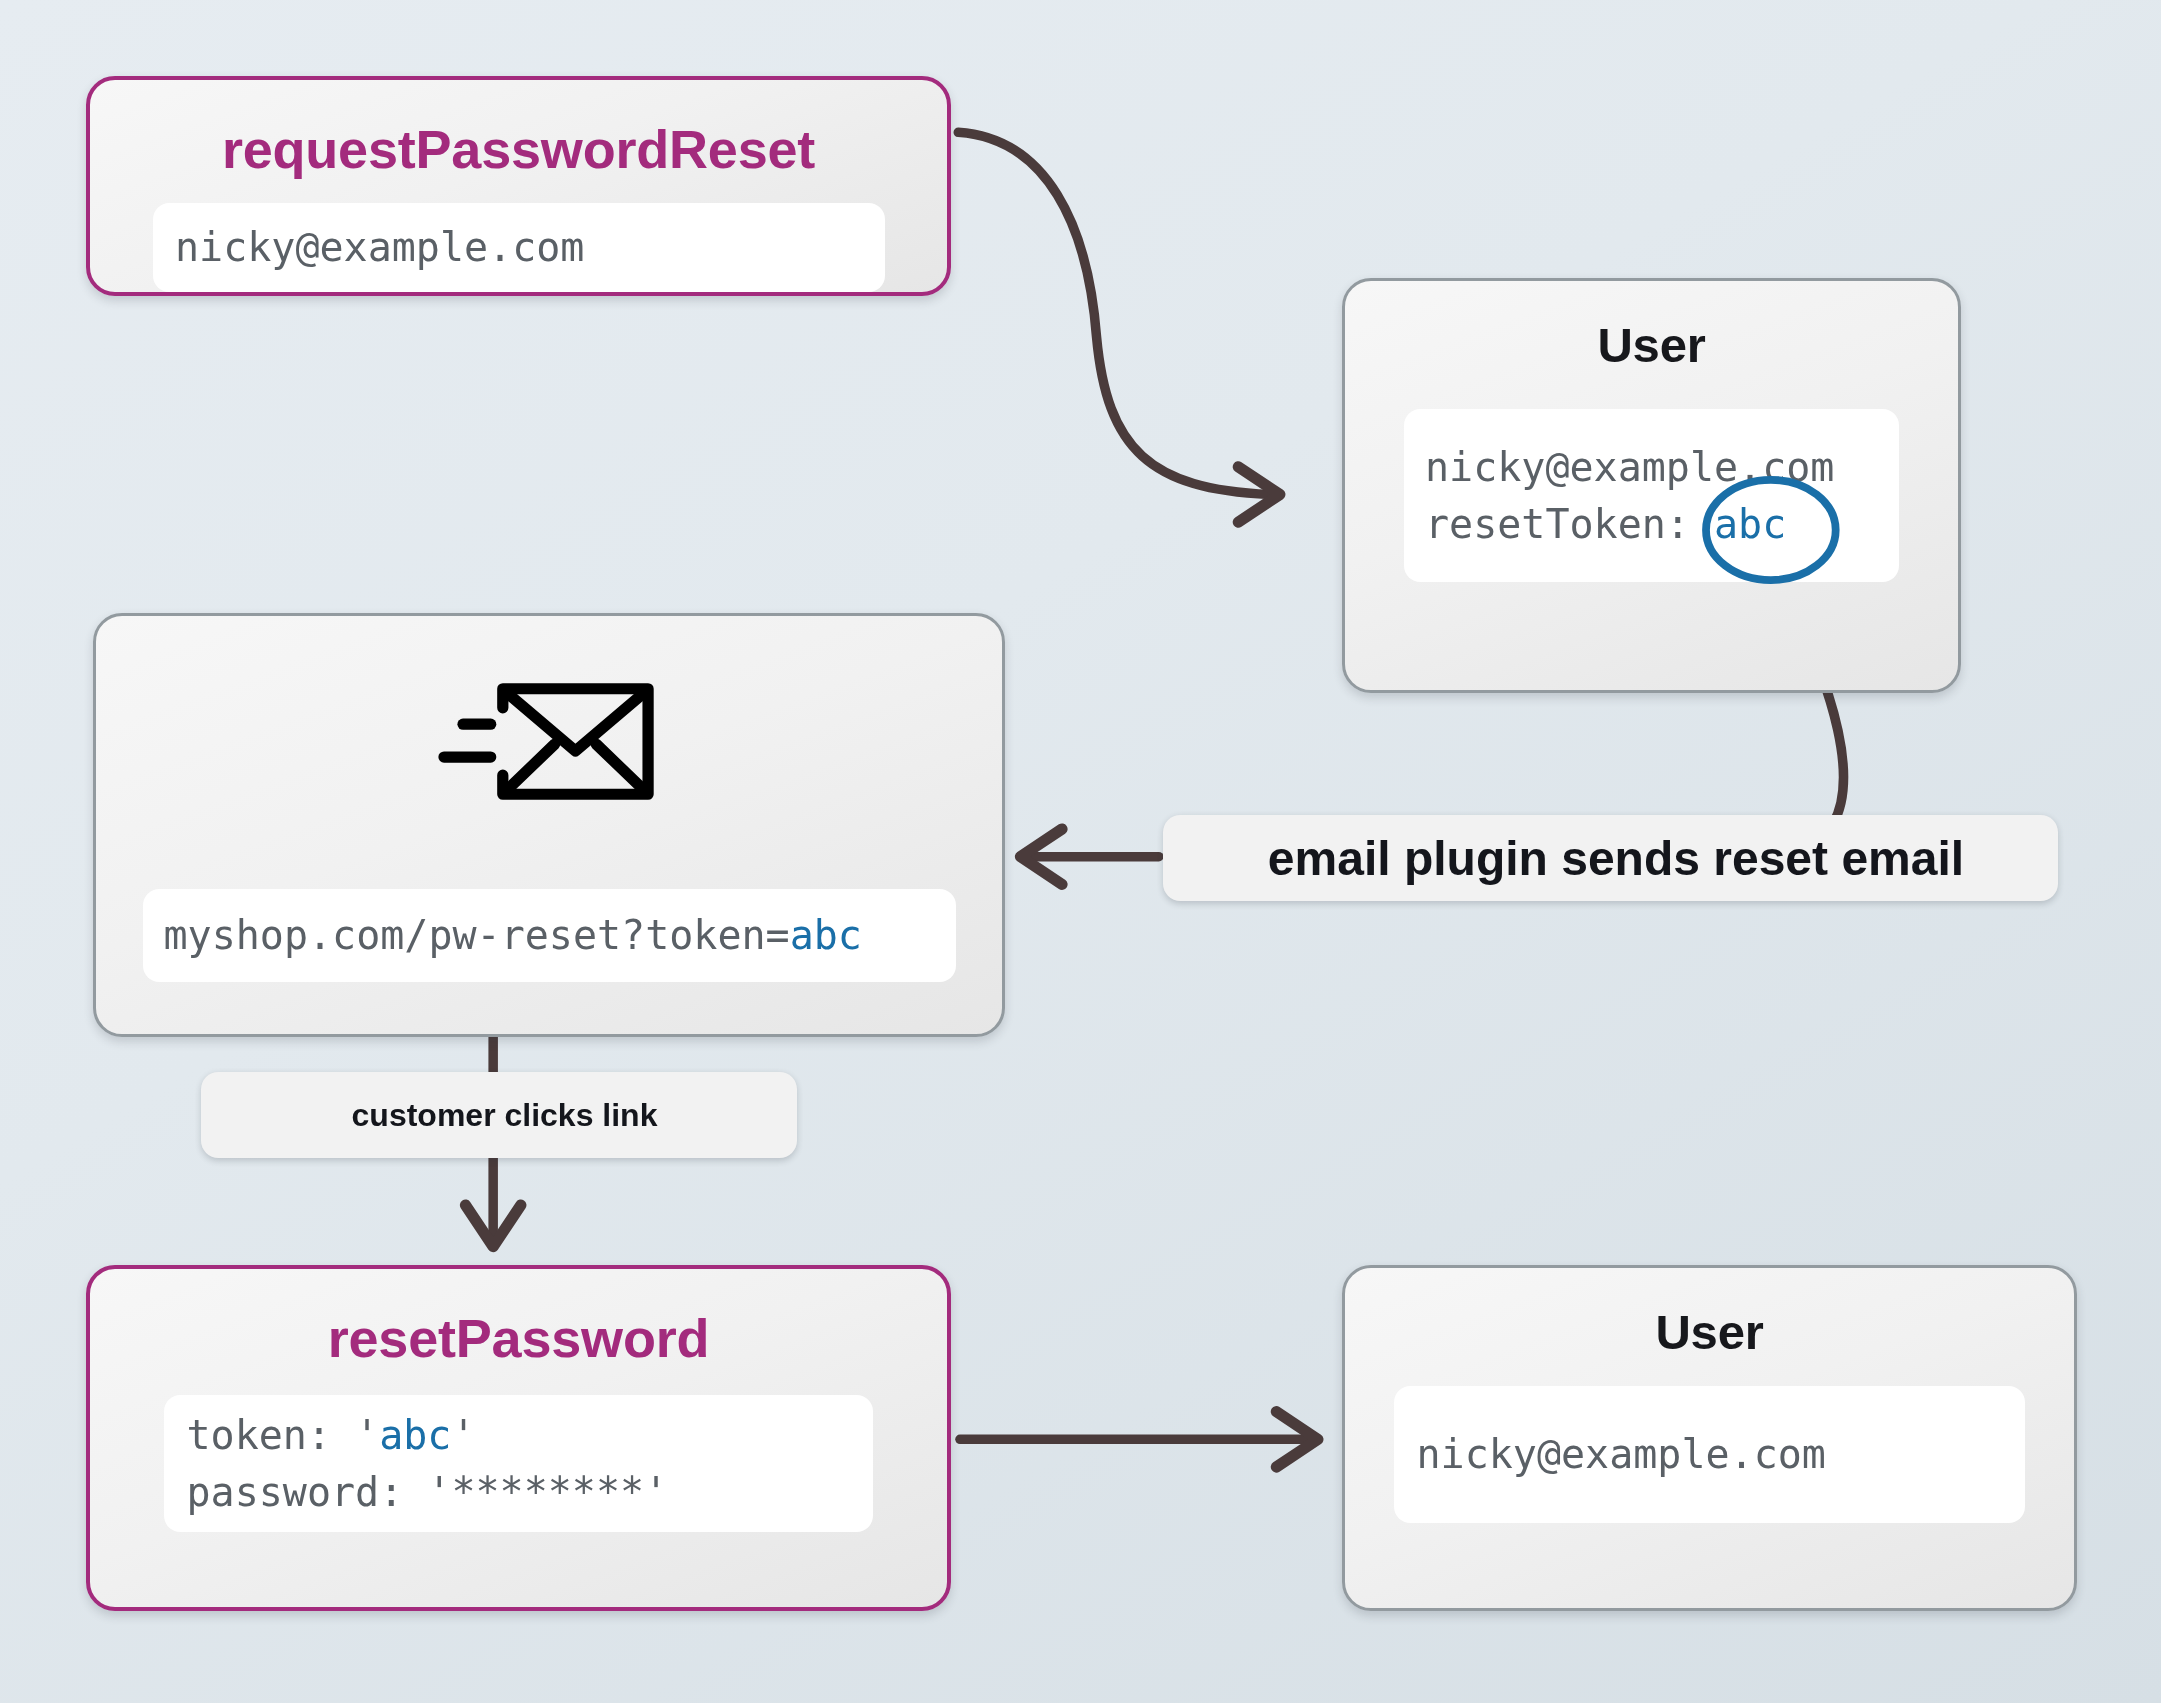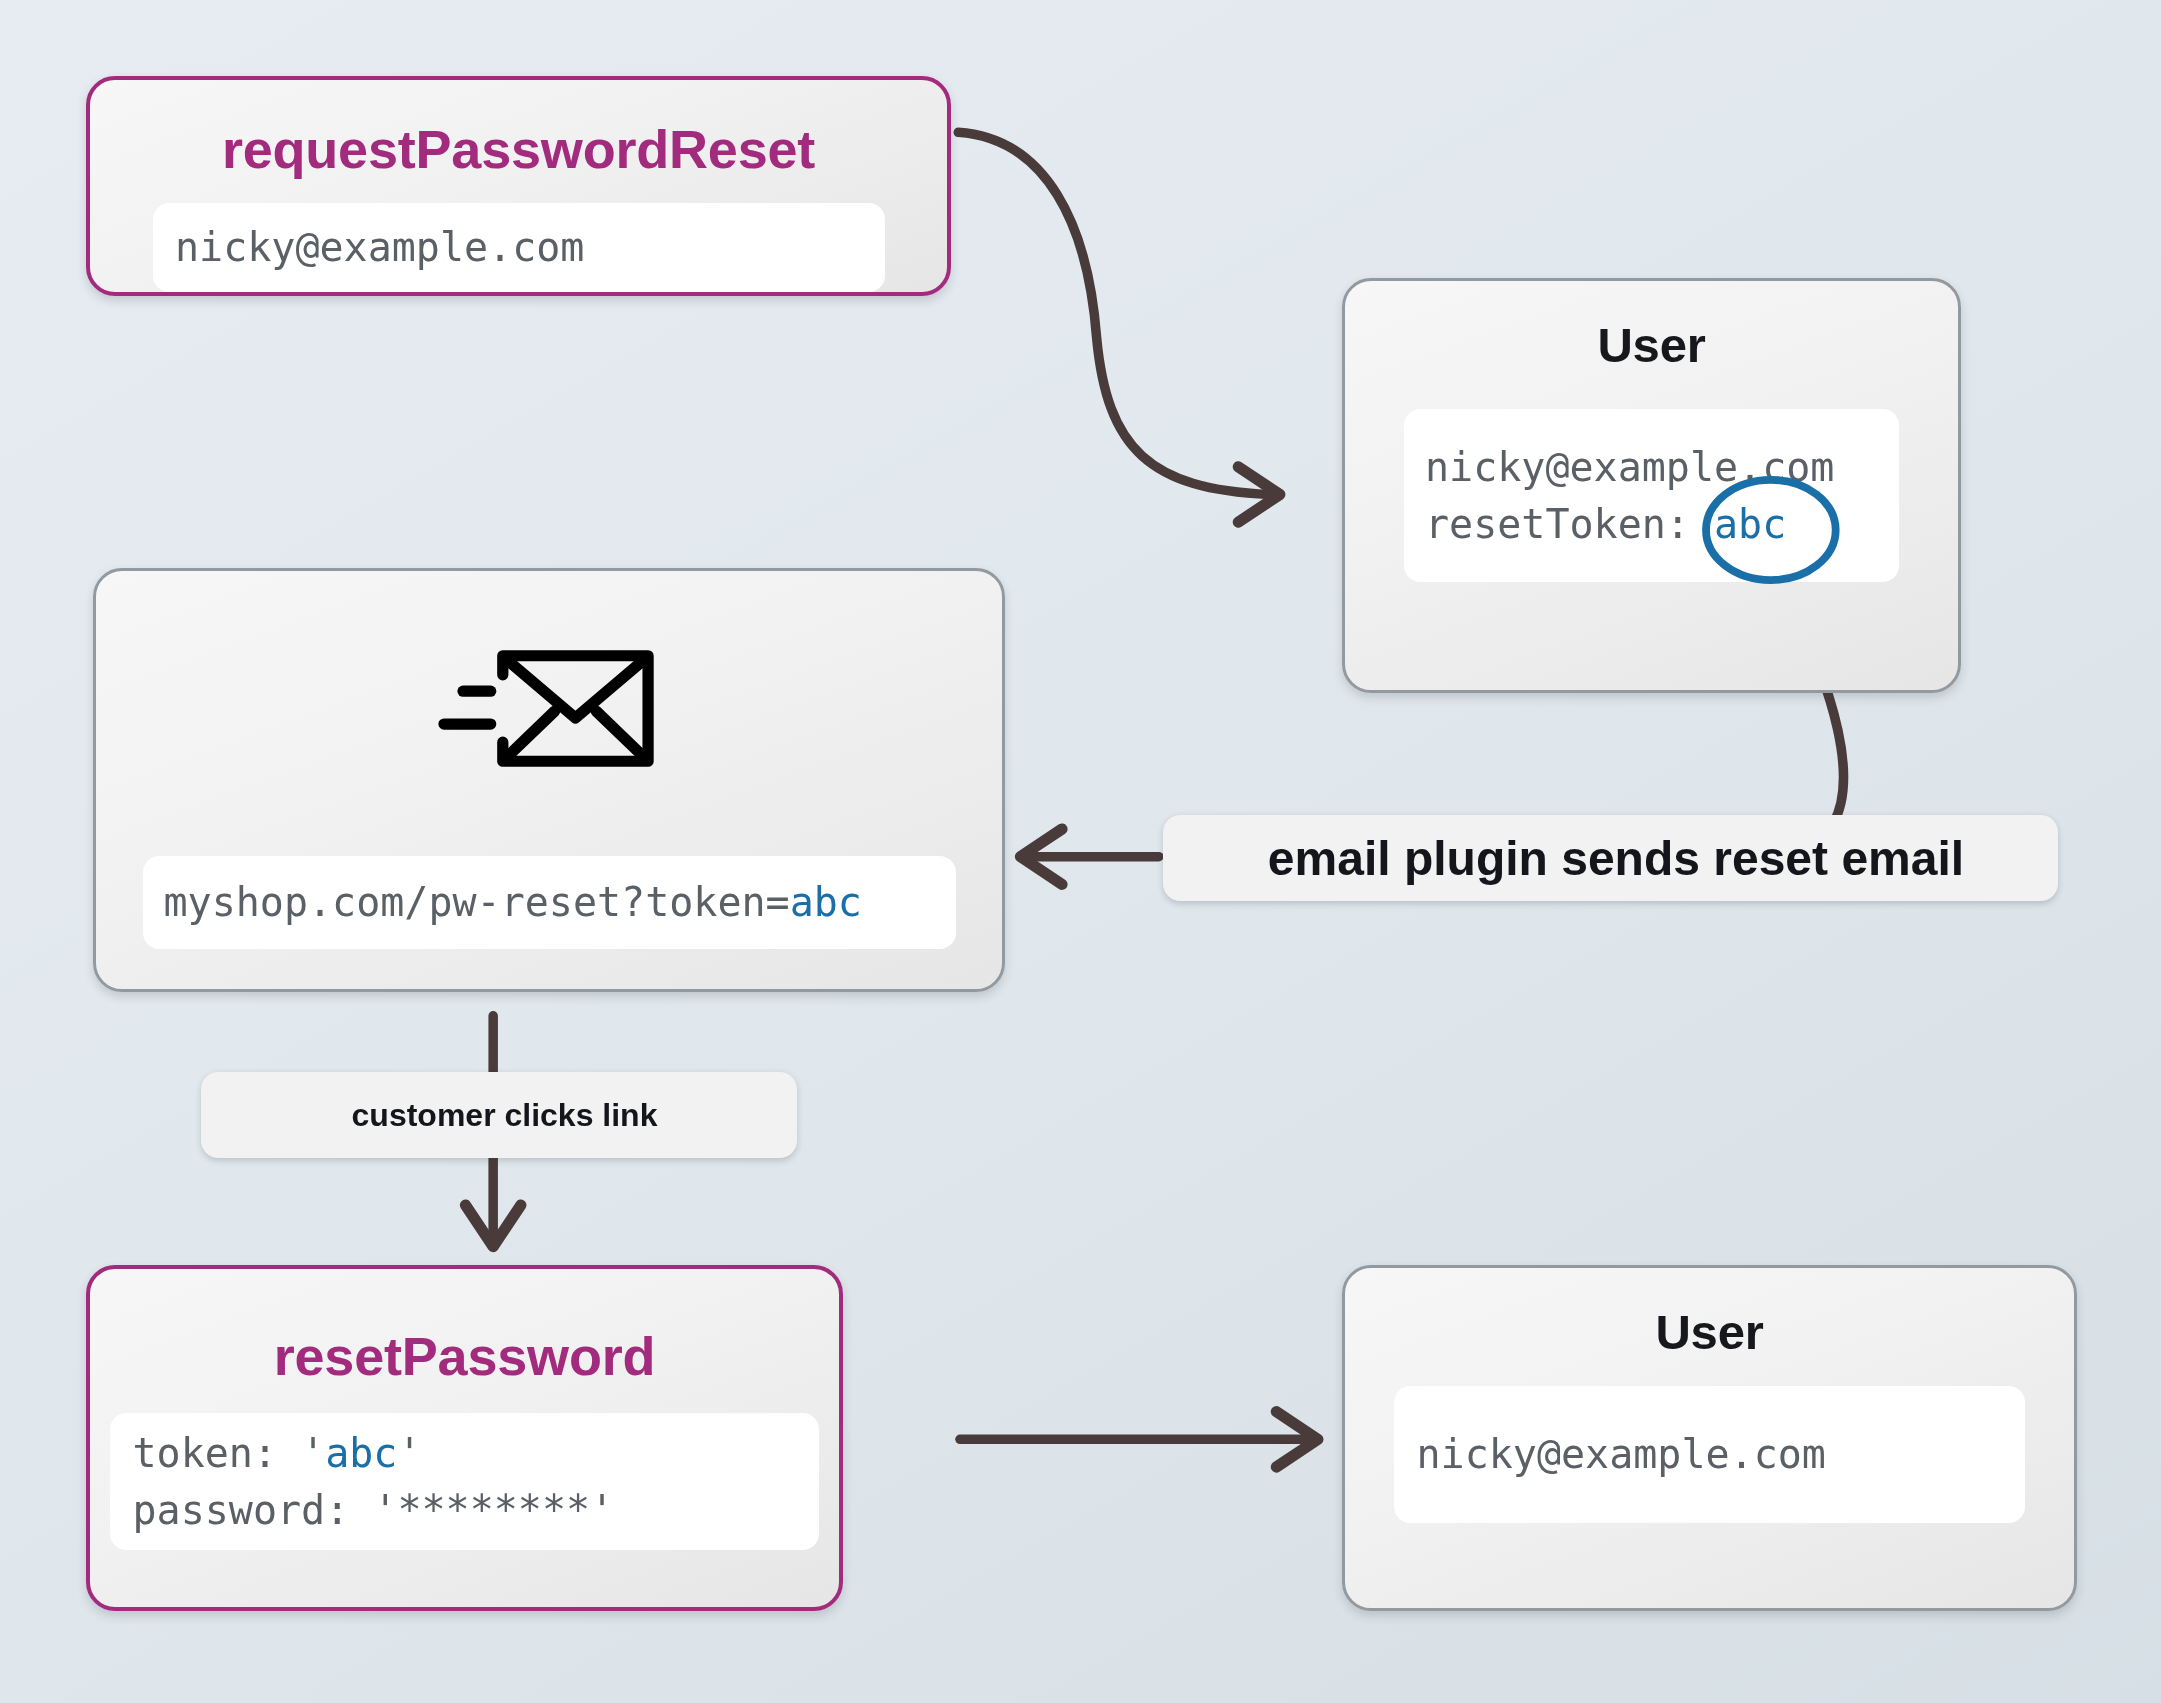--- a/index.html
+++ b/index.html
@@ -120,40 +120,40 @@
     padding-top: 36px;
   }
   #node-user-top .panel {
     width: 495px; height: 173px;
     margin-top: 36px;
     padding: 0 21px;
     font-size: 40px;
   }
 
   #node-email {
-    left: 93px; top: 568px;
+    left: 93px; top: 613px;
     width: 912px; height: 424px;
-    padding-top: 16px;
+    padding-top: 4px;
     justify-content: flex-start;
   }
   #mail-icon-wrap {
     margin-top: 48px;
     width: 225px; height: 147px;
   }
   #node-email .panel {
     width: 813px; height: 93px;
     margin-top: 74px;
     padding: 0 21px;
     font-size: 40px;
   }
 
   #node-reset-password {
     left: 86px; top: 1265px;
-    width: 757px; height: 346px;
-    padding-top: 56px;
+    width: 865px; height: 346px;
+    padding-top: 38px;
   }
   #node-reset-password .panel {
     width: 709px; height: 137px;
     margin-top: 26px;
     padding: 0 22.5px;
     font-size: 40px;
   }
 
   #node-user-bottom {
     left: 1342px; top: 1265px;

